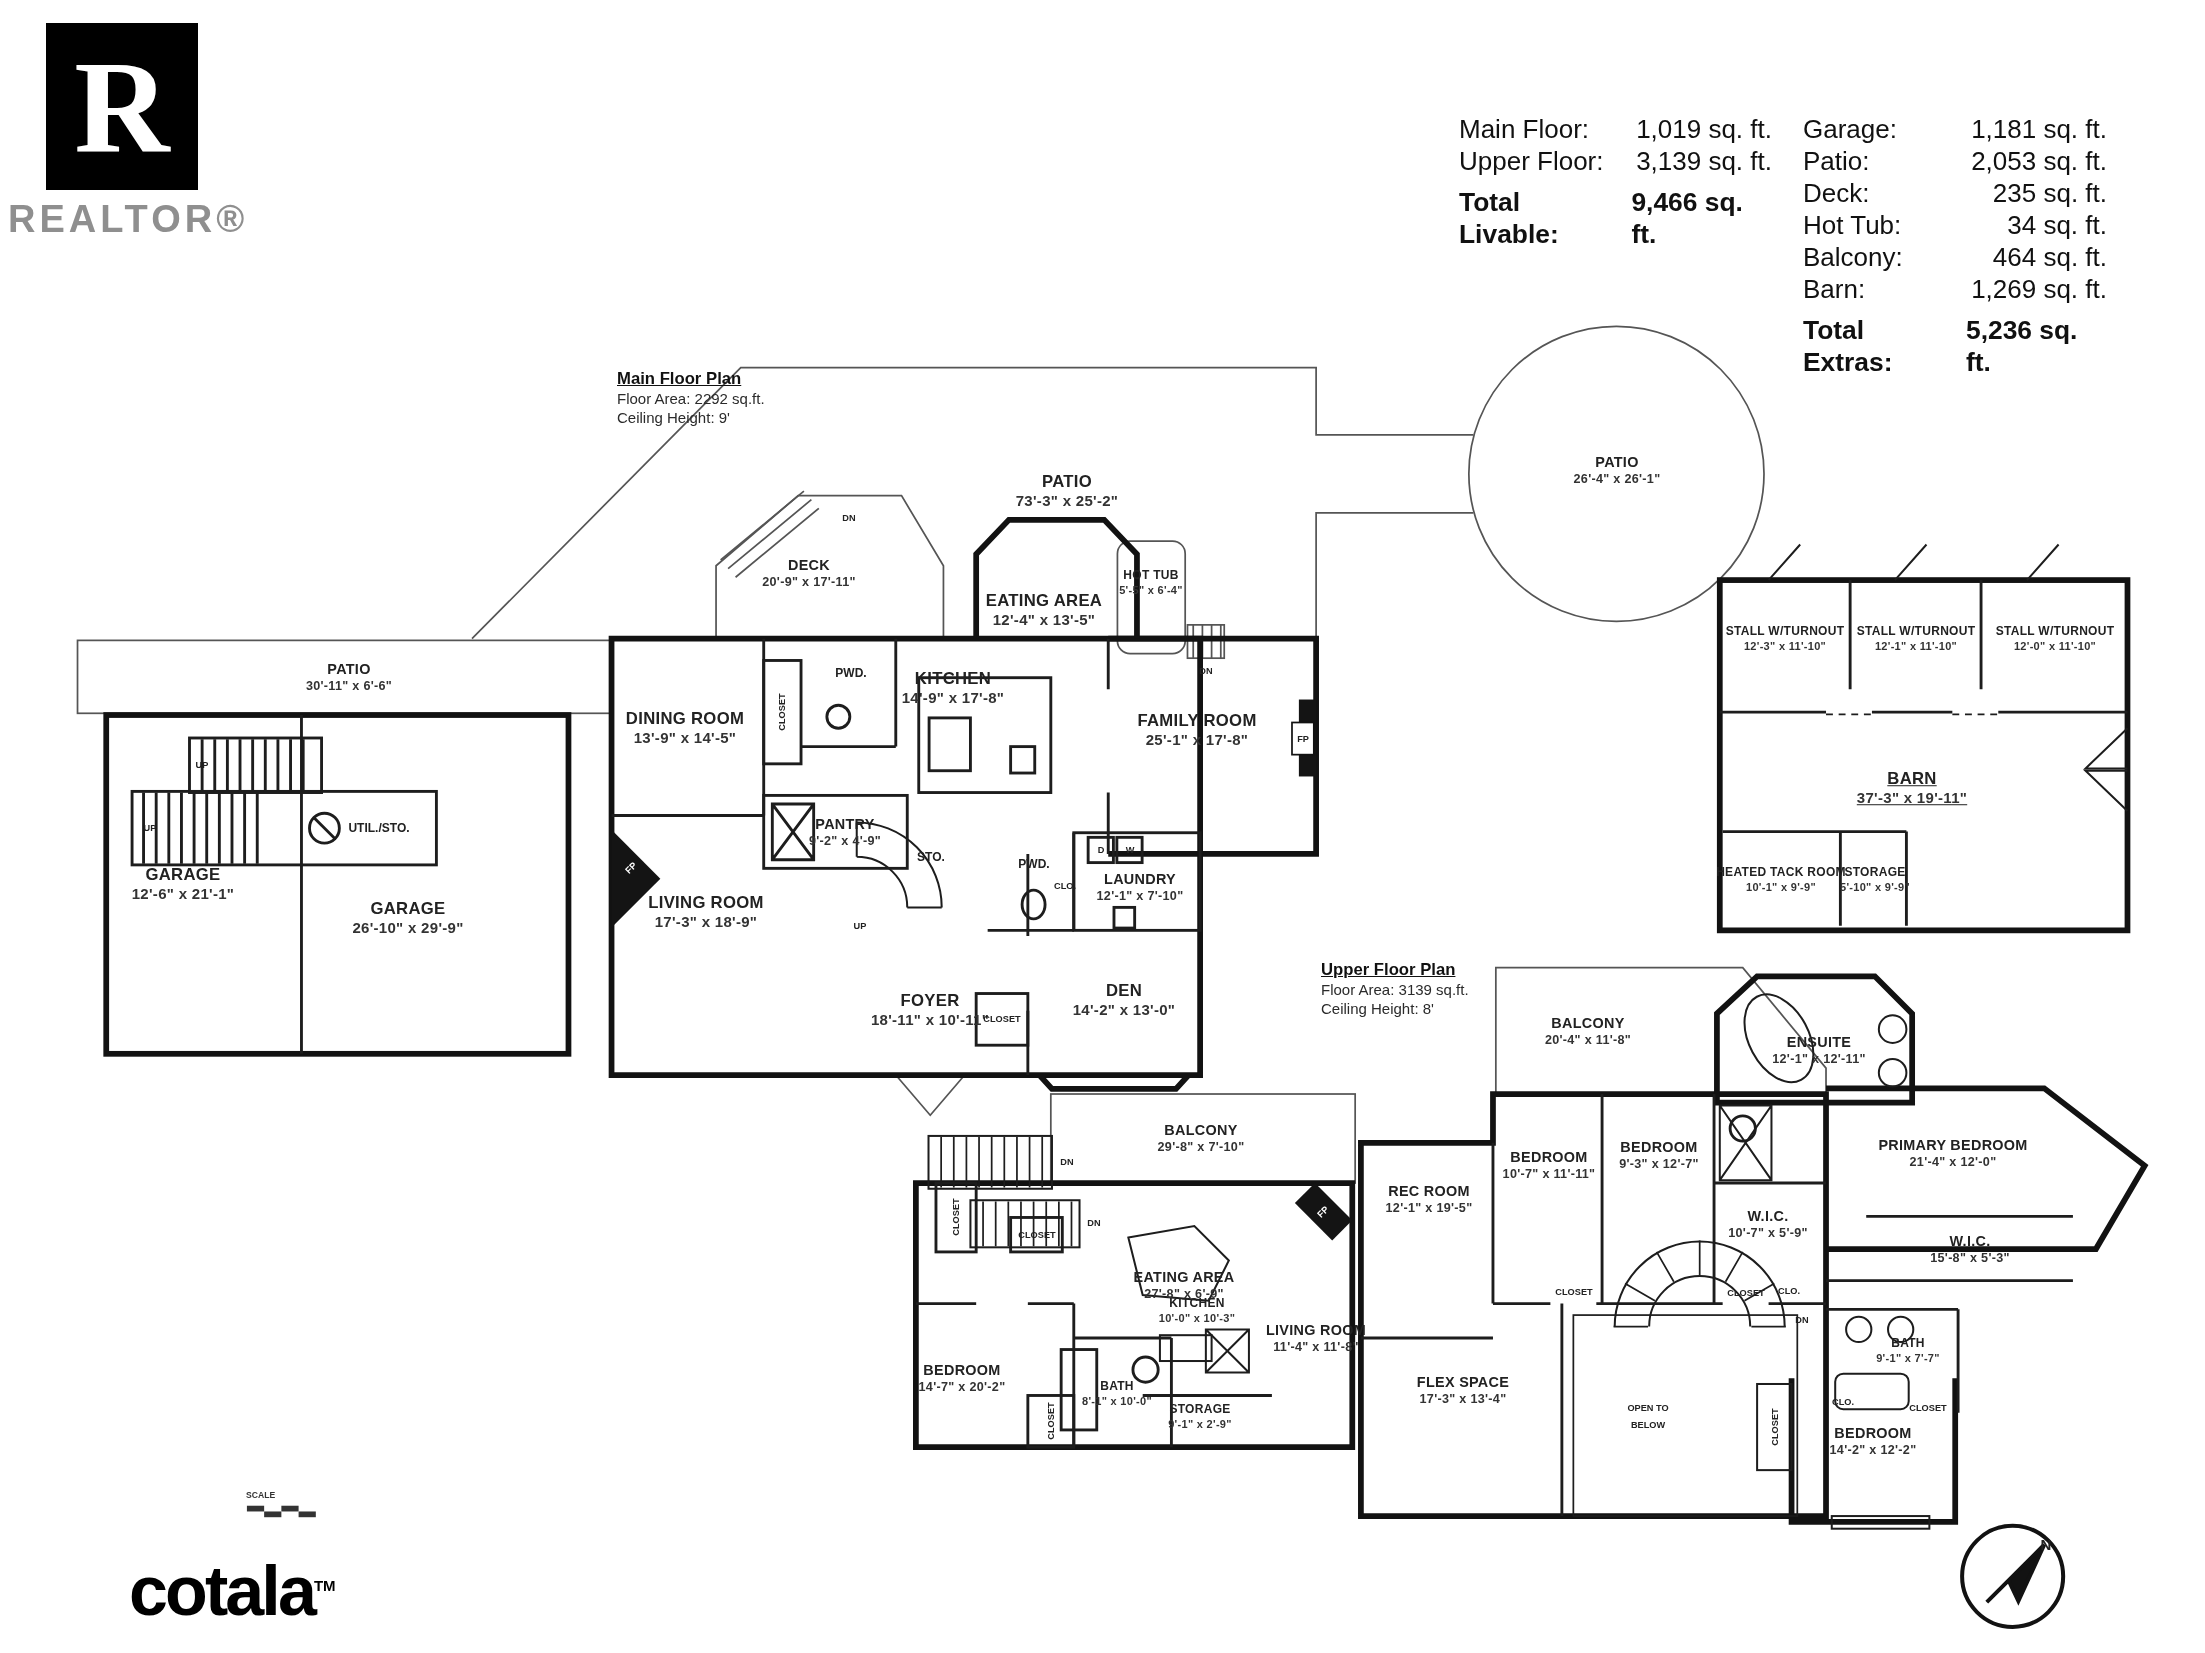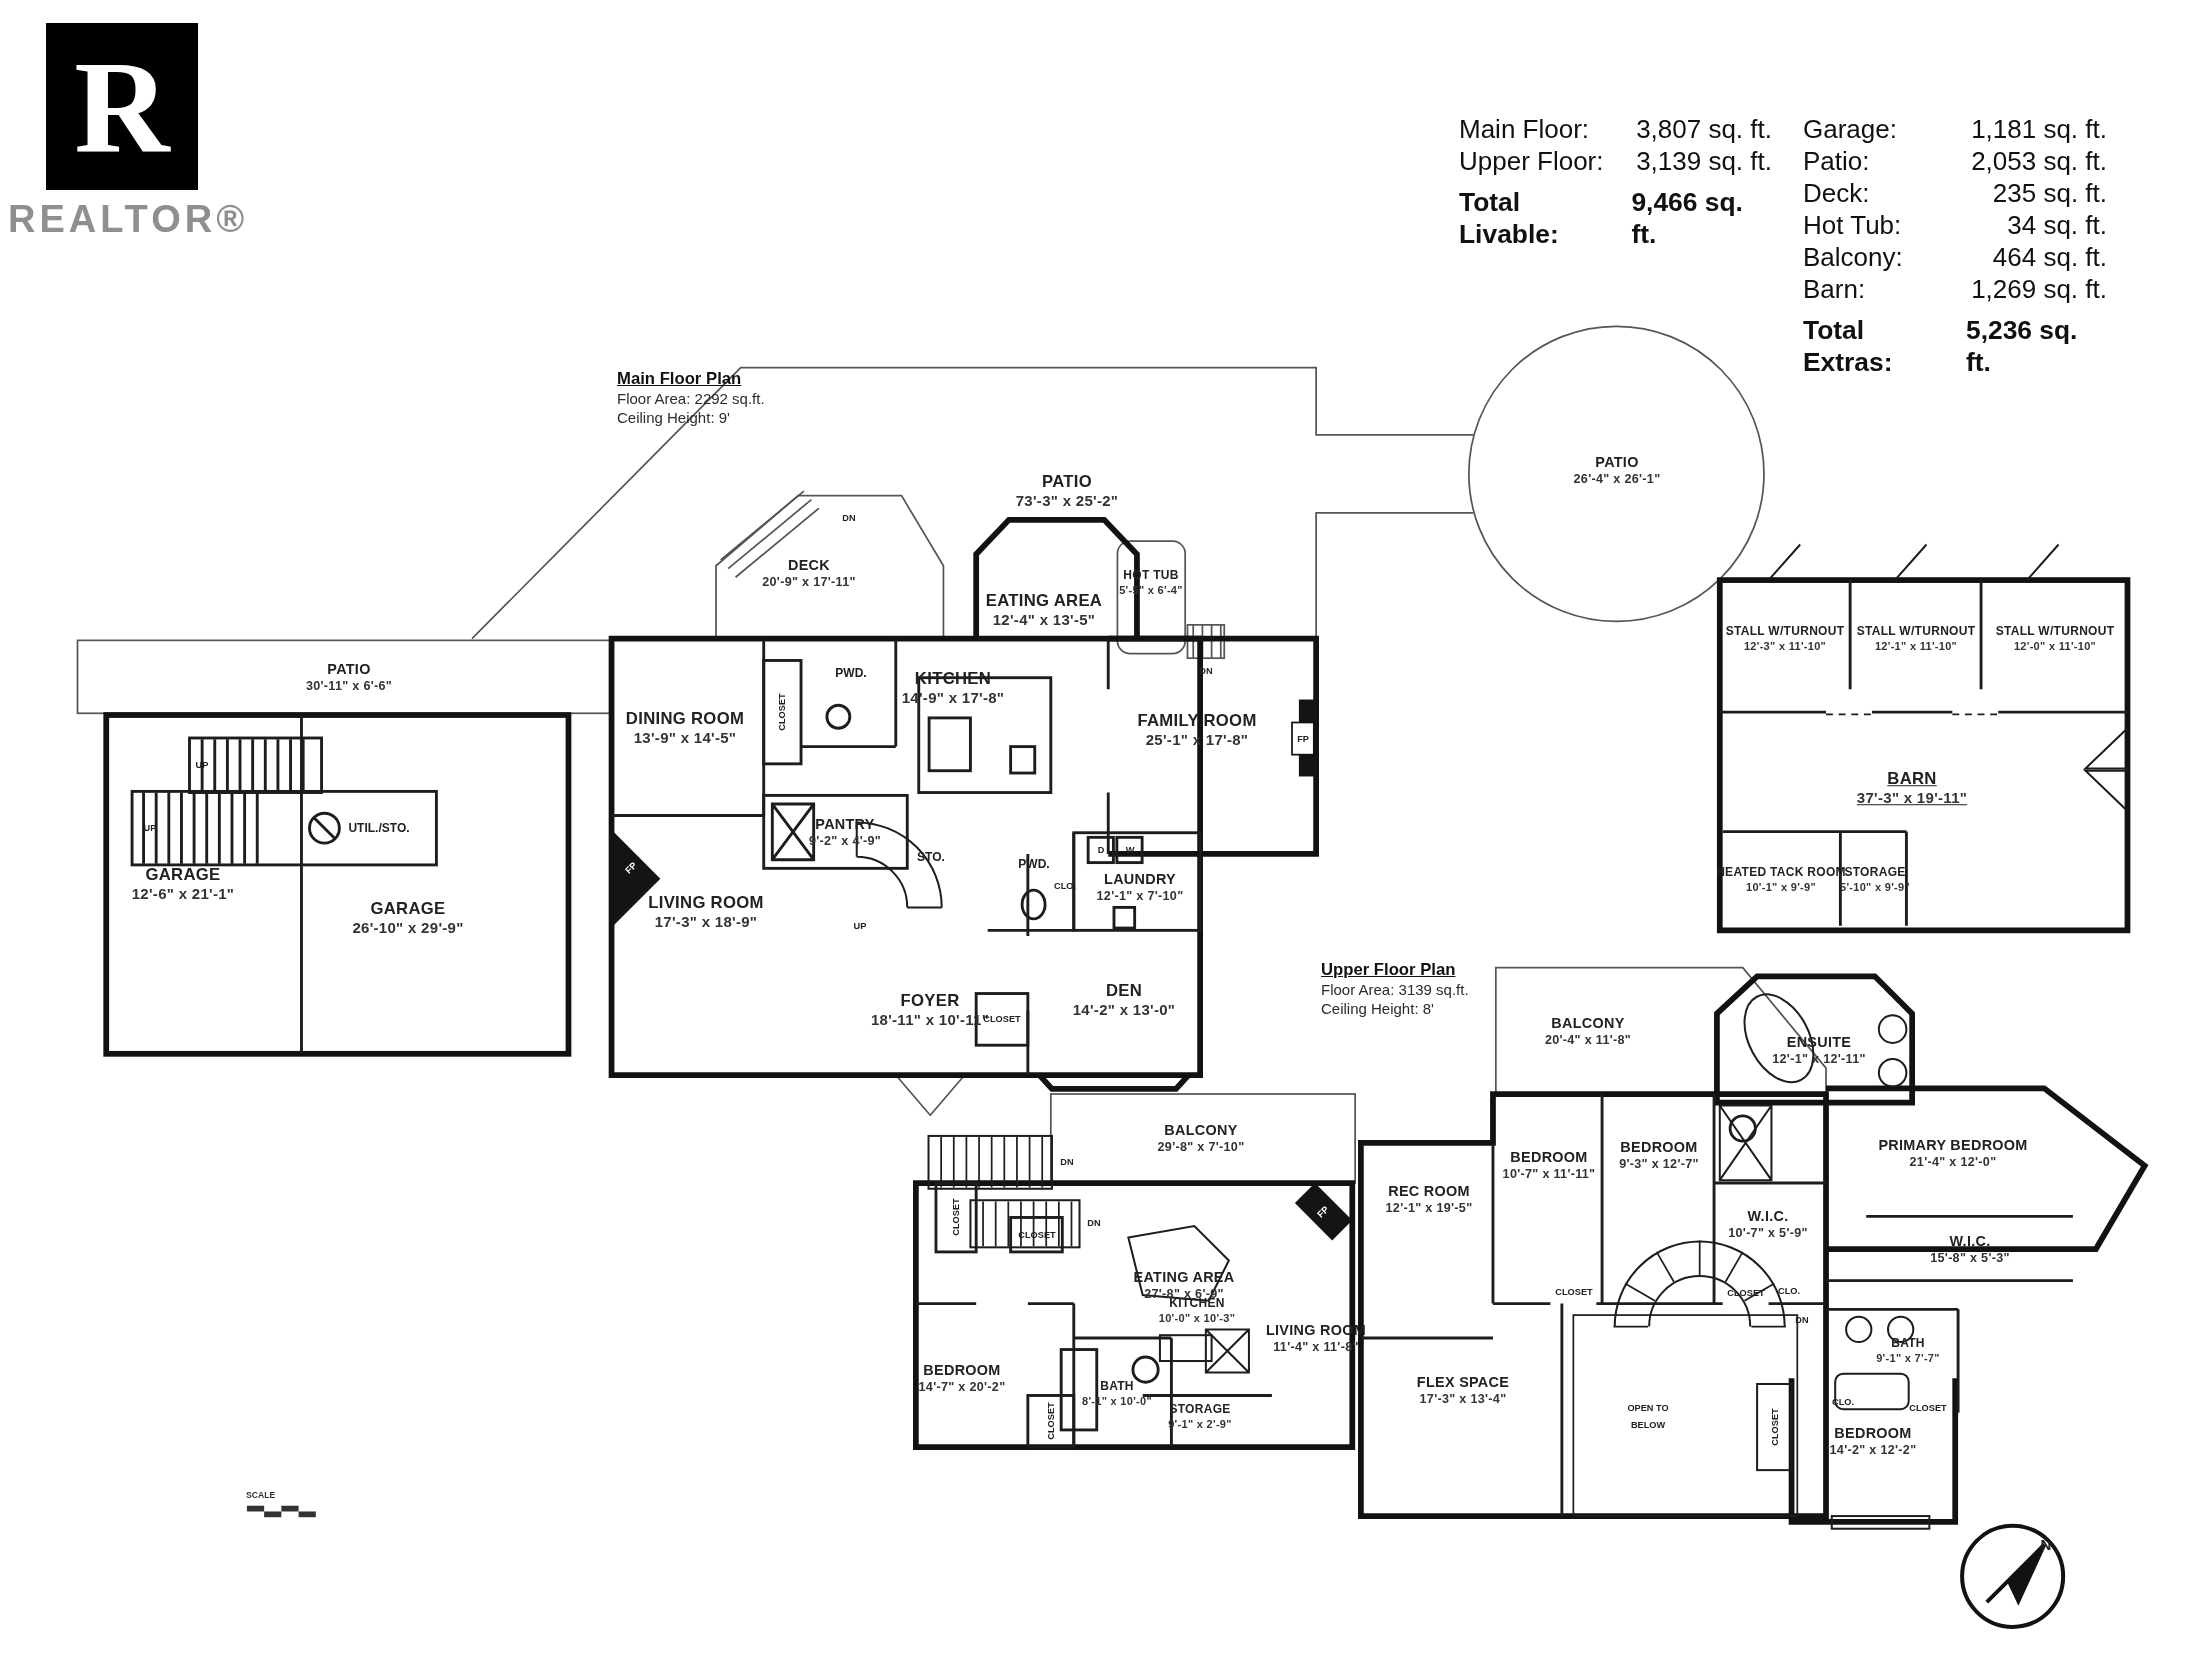--- a/index.html
+++ b/index.html
@@ -170,21 +170,21 @@
 
   <div class="realtor-box">
     <span>R</span>
   </div>
   <div class="realtor-word">REALTOR®</div>
 
 
   <div class="statcol" style="left:1459px;top:113px;width:313px;">
     <div class="statrow">
       <span>Main Floor:</span>
-      <span class="v">3,807 sq. ft.</span>
+      <span class="v">1,019 sq. ft.</span>
     </div>
     <div class="statrow">
       <span>Upper Floor:</span>
       <span class="v">3,139 sq. ft.</span>
     </div>
     <div class="stattotal">
       <span>Total Livable:</span>
       <span class="v">9,466 sq. ft.</span>
     </div>
   </div>
@@ -301,16 +301,17 @@
   <div class="tag tiny" style="left:1928px;top:1408px;">CLOSET</div>
   <div class="tag vert tiny" style="left:1775px;top:1427px;">CLOSET</div>
   <div class="tag diag wht tiny" style="left:1323px;top:1212px;">FP</div>
   <div class="tag tiny" style="left:1067px;top:1162px;">DN</div>
   <div class="tag tiny" style="left:1094px;top:1223px;">DN</div>
   <div class="tag tiny" style="left:1802px;top:1320px;">DN</div>
   <div class="tag tiny" style="left:1648px;top:1408px;">OPEN TO</div>
   <div class="tag tiny" style="left:1648px;top:1425px;">BELOW</div>
 
   <div class="scale-w">SCALE</div>
+  <div class="cotala"><span>cotala</span><sup>TM</sup></div>
   <div class="tag" style="left:2046px;top:1544px;font-size:15px;">N</div>
 
 </div>
 
 
 </body></html>

